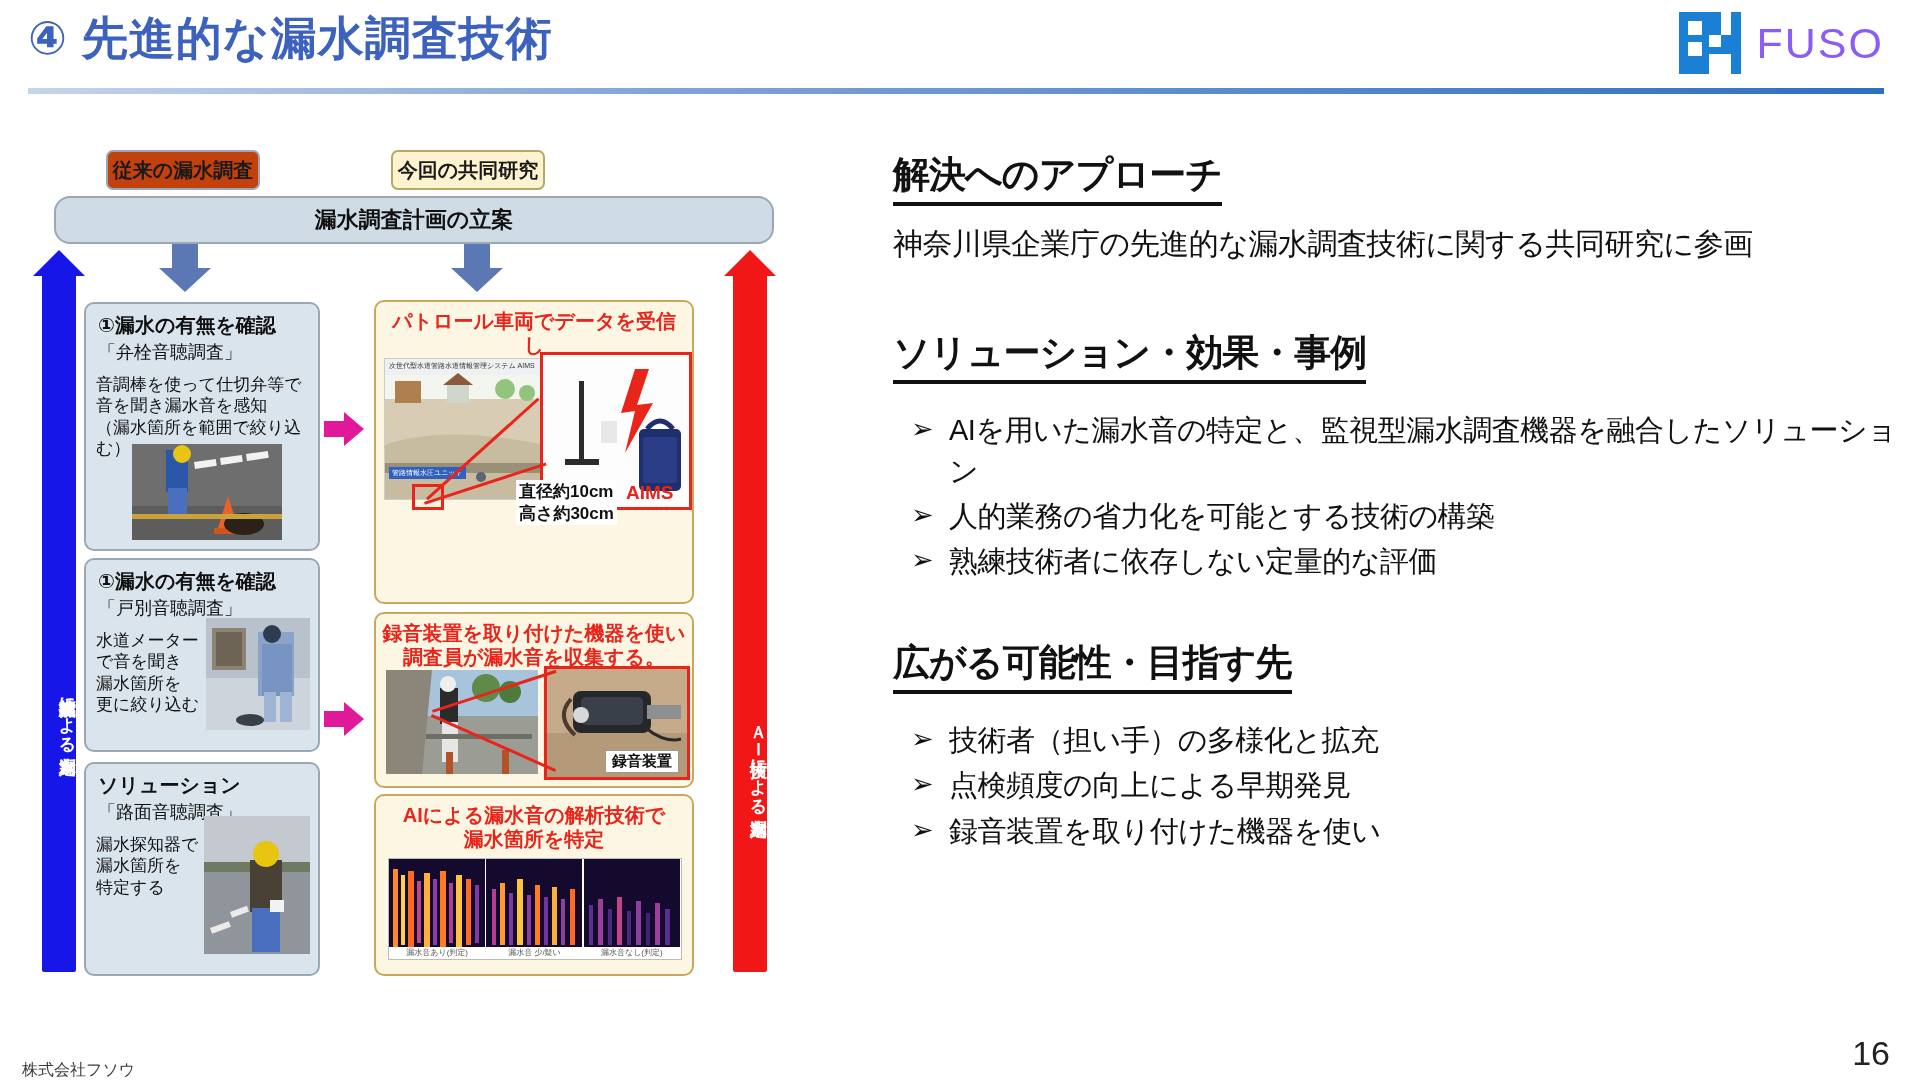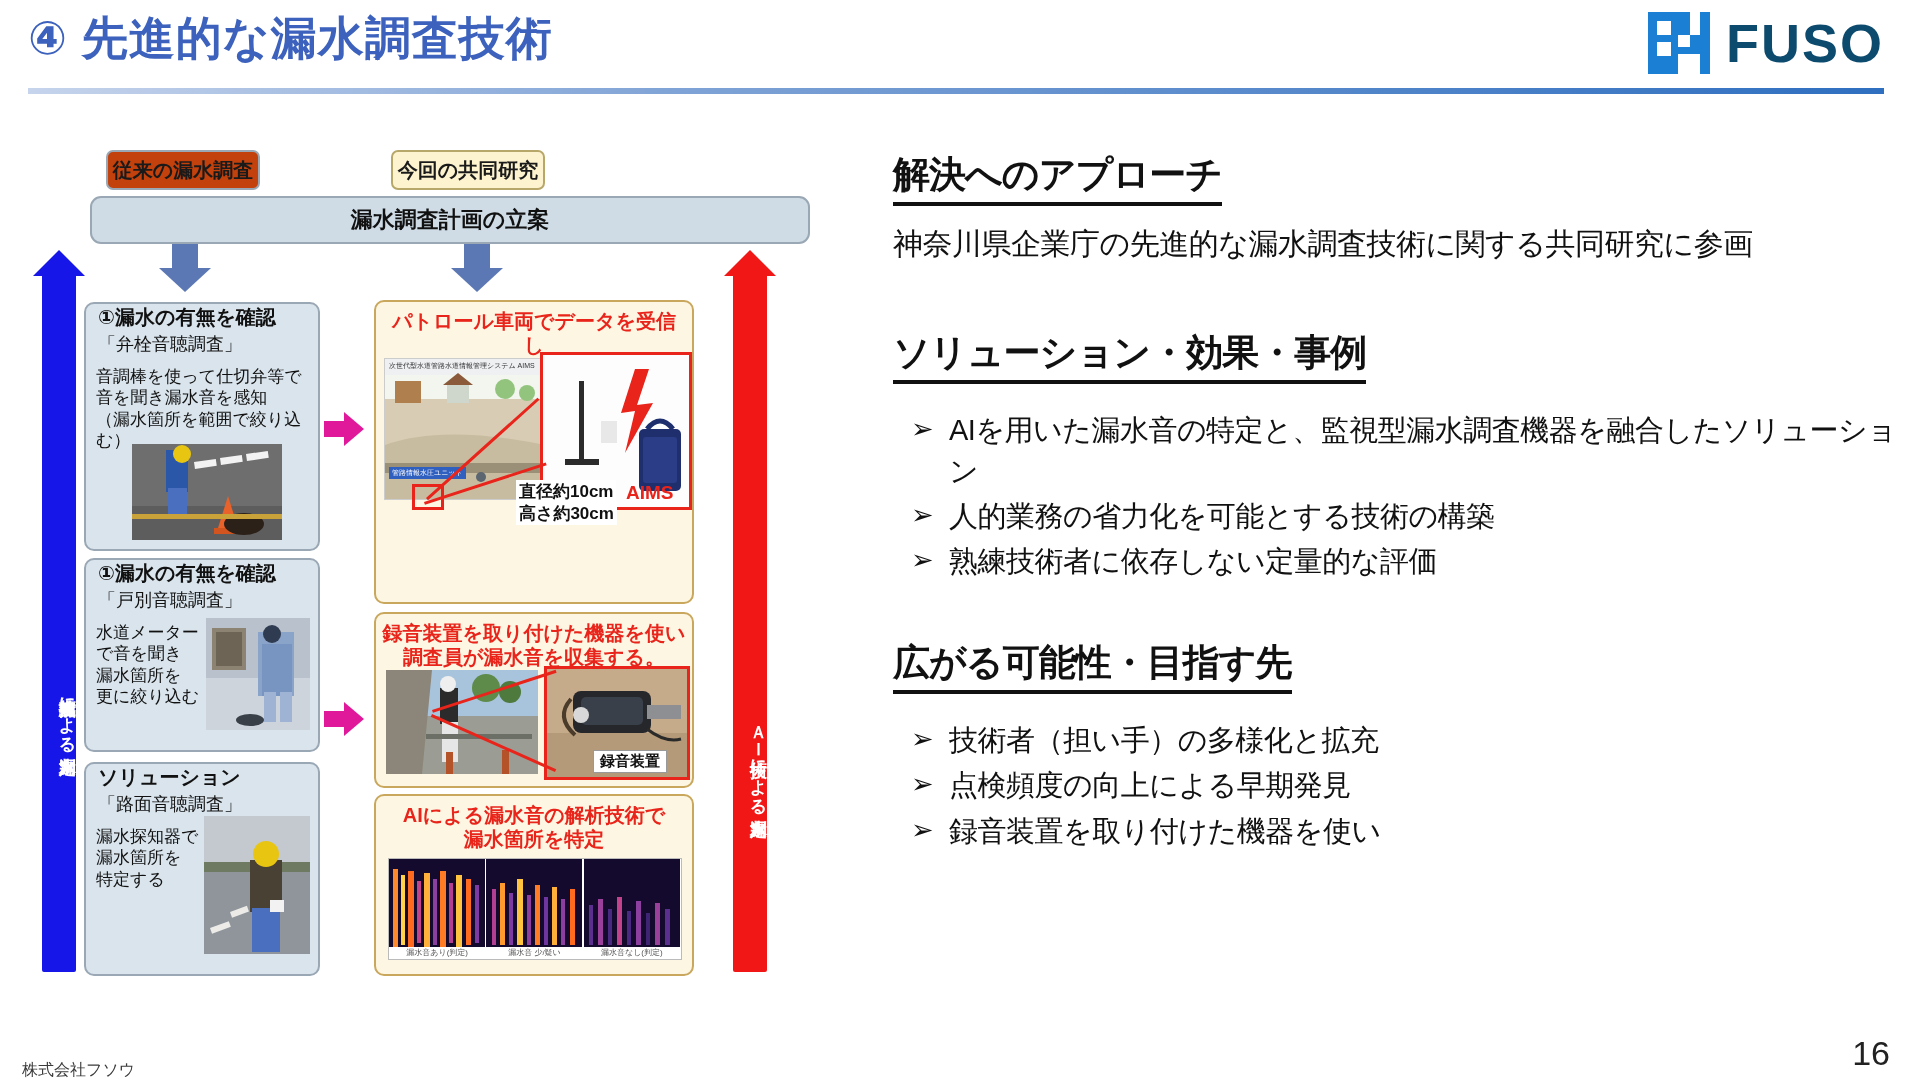--- a/index.html
+++ b/index.html
@@ -11,21 +11,21 @@
   }
   
   .slide-header{position:absolute;left:0;top:0;width:1920px;height:92px;}
   .slide-title{
     position:absolute;left:28px;top:8px;
     font-size:46px;font-weight:bold;color:#3c62bd;letter-spacing:1px;
     white-space:nowrap;
   }
   .brand{position:absolute;right:36px;top:12px;display:flex;align-items:center;gap:16px;}
   .brand-mark{width:62px;height:62px;position:relative;}
-  .brand-text{font-size:54px;font-weight:bold;color:#0c4a6e;letter-spacing:2px;line-height:1;}
+  .brand-text{font-size:43px;font-weight:normal;color:#8b5cf6;letter-spacing:2px;line-height:1;}
   .header-rule{
     position:absolute;left:28px;top:88px;width:1856px;height:6px;
     background:linear-gradient(90deg,#c6d4ec 0%,#7fa3d6 35%,#2f6fc0 100%);
   }
   
   .right-col{position:absolute;left:893px;top:150px;width:1010px;}
   .sec-head{
     display:inline-block;font-size:37px;font-weight:bold;color:#111;
     border-bottom:4px solid #111;padding-bottom:2px;margin:0 0 16px 0;
     letter-spacing:-1px;
@@ -47,23 +47,23 @@
   .diagram{position:absolute;left:36px;top:150px;width:790px;height:860px;}
   .dg-tab{
     position:absolute;height:36px;border:2px solid #9aa7b5;border-radius:7px;
     display:flex;align-items:center;justify-content:center;
     font-size:20px;font-weight:bold;color:#1a1a1a;
   }
   .dg-tab.blue{background:#c2410c;}
   .dg-tab.yellow{background:#fdf3cf;border-color:#b7a86a;}
   .dg-bar{
     position:absolute;left:18px;top:46px;width:716px;height:44px;
-    background:#cfdce6;border:2px solid #9aa7b5;border-radius:11px;
+    background:#cfdce6;border:2px solid #9aa7b5;border-radius:16px;
     display:flex;align-items:center;justify-content:center;
-    font-size:22px;font-weight:bold;color:#111;margin-left:36px;
+    font-size:22px;font-weight:bold;color:#111;
   }
   .dn-arrow{position:absolute;width:52px;height:48px;}
   .dn-arrow .shaft{position:absolute;left:13px;top:0;width:26px;height:26px;background:#5b78b5;}
   .dn-arrow .head{
     position:absolute;left:0;top:24px;width:0;height:0;
     border-left:26px solid transparent;border-right:26px solid transparent;
     border-top:24px solid #5b78b5;
   }
   .side-arrow{position:absolute;width:34px;}
   .side-arrow .sa-body{position:absolute;left:0;bottom:0;width:34px;border-radius:2px;}
@@ -73,21 +73,21 @@
   }
   .side-arrow .sa-label{
     position:absolute;left:0;width:34px;text-align:center;
     color:#fff;font-size:17px;font-weight:bold;line-height:1.05;
     writing-mode:vertical-rl;text-orientation:upright;
   }
   .pcard{
     position:absolute;border:2px solid #9aa7b5;border-radius:10px;
     background:#d9e4ec;overflow:hidden;
   }
-  .pcard .ptitle{font-size:20px;font-weight:bold;color:#111;margin:0 0 0 12px;}
+  .pcard .ptitle{font-size:20px;font-weight:bold;color:#111;margin:8px 0 0 12px;}
   .pcard .psub{font-size:18px;color:#111;margin:1px 0 0 12px;}
   .pcard .pdesc{font-size:17px;color:#111;margin:10px 0 0 10px;line-height:1.25;}
   .photo{position:absolute;background:#8d9aa6;overflow:hidden;}
   .rcard{
     position:absolute;border:2px solid #c9a75c;border-radius:10px;
     background:#fdf6e2;overflow:hidden;
   }
   .rhead{
     font-size:20px;font-weight:bold;color:#e8241b;text-align:center;
     line-height:1.2;margin:7px 6px 0 6px;
@@ -318,21 +318,21 @@
       <svg viewBox="0 0 140 108" width="140" height="108">
         <rect width="140" height="108" fill="#c6ab8a"></rect>
         <rect y="64" width="140" height="44" fill="#b49a79"></rect>
         <rect x="26" y="22" width="78" height="42" rx="8" fill="#25272b"></rect>
         <rect x="34" y="28" width="62" height="28" rx="5" fill="#3a4049"></rect>
         <circle cx="34" cy="46" r="8" fill="#d8d8d8"></circle>
         <path d="M24 30 q-16 18 4 36" stroke="#4a3b2a" stroke-width="4" fill="none"></path>
         <path d="M100 60 q18 14 34 10" stroke="#2a2a2a" stroke-width="3" fill="none"></path>
         <rect x="100" y="36" width="34" height="14" fill="#8d8f93"></rect>
       </svg>
-      <div class="caplbl" style="right:20px;bottom:4px;">録音装置</div>
+      <div class="caplbl" style="right:8px;bottom:4px;">録音装置</div>
     </div>
     <div class="mag-line" style="left:56px;top:96px;width:130px;transform:rotate(-18deg);"></div>
     <div class="mag-line" style="left:56px;top:100px;width:136px;transform:rotate(24deg);"></div>
   </div>
 
   <div class="rcard" style="left:338px;top:644px;width:316px;height:178px;">
     <div class="rhead" style="white-space:pre-line;">AIによる漏水音の解析技術で
 漏水箇所を特定</div>
 
     <div class="spec-wrap" style="left:12px;top:62px;width:292px;height:100px;border:1px solid #bbb;">

